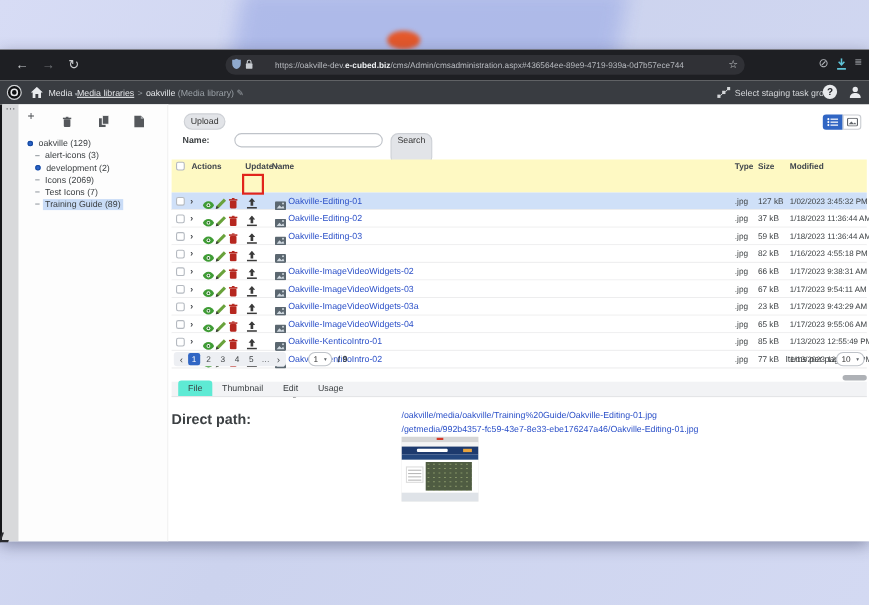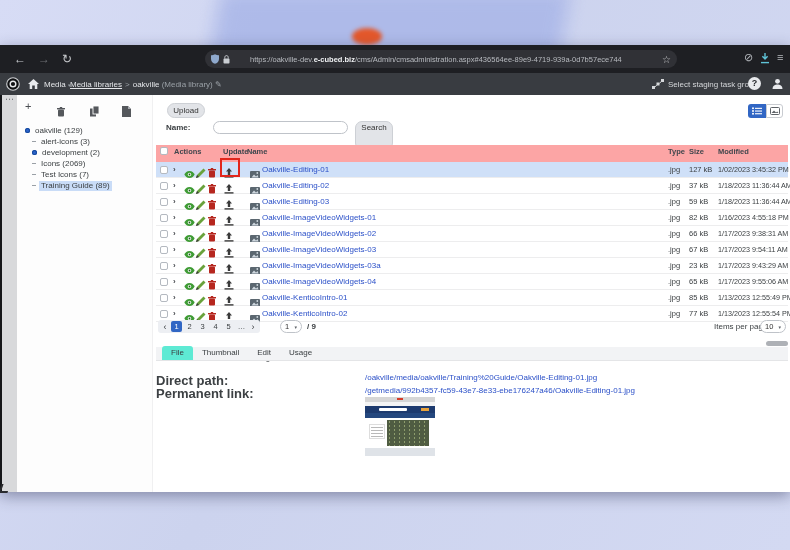--- a/index.html
+++ b/index.html
@@ -55,21 +55,21 @@
   #uploadBtn{left:167px;top:8px;width:38px;height:15px;line-height:13px;}
   #nameLabel{position:absolute;left:166px;top:28px;font-size:8px;font-weight:bold;color:#3c4043;}
   #nameInput{position:absolute;left:213px;top:26px;width:135px;height:13px;border:1px solid #bfc3c9;
     border-radius:7px;box-sizing:border-box;font-size:8px;padding:0 5px;background:#fff;color:#333;}
   #searchBtn{left:355px;top:26px;width:38px;height:29px;line-height:11px;border-radius:7px;}
   .toggle{position:absolute;top:9px;width:18px;height:14px;box-sizing:border-box;display:flex;align-items:center;justify-content:center;}
   #toggleList{left:748px;background:#3166c4;border-radius:3px 0 0 3px;}
   #toggleTiles{left:766px;width:17px;background:#fff;border:1px solid #c9ccd1;border-radius:0 3px 3px 0;}
   
   #mediaTable{position:absolute;left:156px;top:50px;width:632px;}
-  #thead{position:relative;height:17px;background:#fca5a5;font-size:7.5px;font-weight:bold;color:#41464d;}
+  #thead{position:relative;height:30px;background:#fef9c3;font-size:7.5px;font-weight:bold;color:#41464d;}
   #thead span{position:absolute;top:0;line-height:13px;}
   .cb{position:absolute;width:8px;height:8px;background:#fff;border:1px solid #b4b9c0;border-radius:2px;box-sizing:border-box;}
   #thead .cb{left:4px;top:2px;}
   .h-actions{left:18px;} .h-update{left:67px;} .h-name{left:91px;} .h-type{left:512px;} .h-size{left:533px;} .h-modified{left:562px;}
   .sortIc{font-size:5px;color:#5f6368;position:relative;top:-1px;margin-left:2px;}
   .trow{position:relative;height:16px;border-bottom:1px solid #ededee;box-sizing:border-box;background:#fff;}
   .trow.selected{background:#cfe0f8;}
   .trow .cb{left:4px;top:4px;}
   .trow span,.trow a{position:absolute;line-height:16px;}
   .c-chev{left:17px;font-size:8px;font-weight:bold;color:#43464b;}
@@ -439,21 +439,20 @@
               <rect x=".5" y="8.2" width="9" height="1.4" fill="#3a3a3a"></rect>
             </svg>
           </span>
           <span class="c-img">
             <svg width="10" height="8" viewBox="0 0 10 8">
               <rect width="10" height="8" rx="1" fill="#5b6770"></rect>
               <path d="M1.5 6.5 4 3.5 6 5.5 7.5 4 8.5 6.5z" fill="#cfd8df"></path>
               <circle cx="7.3" cy="2" r=".9" fill="#cfd8df"></circle>
             </svg>
           </span>
-          <a class="c-name" href="#">Oakville-ImageVideoWidgets-01</a>
           <span class="c-type">.jpg</span>
           <span class="c-size">82 kB</span>
           <span class="c-modified">1/16/2023 4:55:18 PM</span>
         </div>
         <div class="trow">
           <span class="cb"></span>
           <span class="c-chev">›</span>
           <span class="c-eye">
             <svg width="11" height="9" viewBox="0 0 11 9">
               <path d="M5.5 1C3 1 1.2 2.8.4 4.5 1.2 6.2 3 8 5.5 8s4.3-1.8 5.1-3.5C9.8 2.8 8 1 5.5 1z" fill="#3f9c35"></path>
@@ -727,21 +726,20 @@
 
     <div id="tabbar">
       <div class="tab active">File</div>
         <div class="tab">Thumbnail</div>
         <div class="tab">Edit</div>
         <div class="tab">Usage</div>
     </div>
 
     <span id="dpLabel" class="flabel">Direct path:</span>
     <a id="dpValue" class="fvalue" href="#">/oakville/media/oakville/Training%20Guide/Oakville-Editing-01.jpg</a>
-    <span id="plLabel" class="flabel">Permanent link:</span>
     <a id="plValue" class="fvalue" href="#">/getmedia/992b4357-fc59-43e7-8e33-ebe176247a46/Oakville-Editing-01.jpg</a>
 
     <div id="previewThumb">
       <div class="pt-chrome"></div>
         <div class="pt-red"></div>
         <div class="pt-tabs"></div>
       <div class="pt-head"></div>
         <div class="pt-search"></div>
         <div class="pt-btn"></div>
       <div class="pt-nav"></div>

